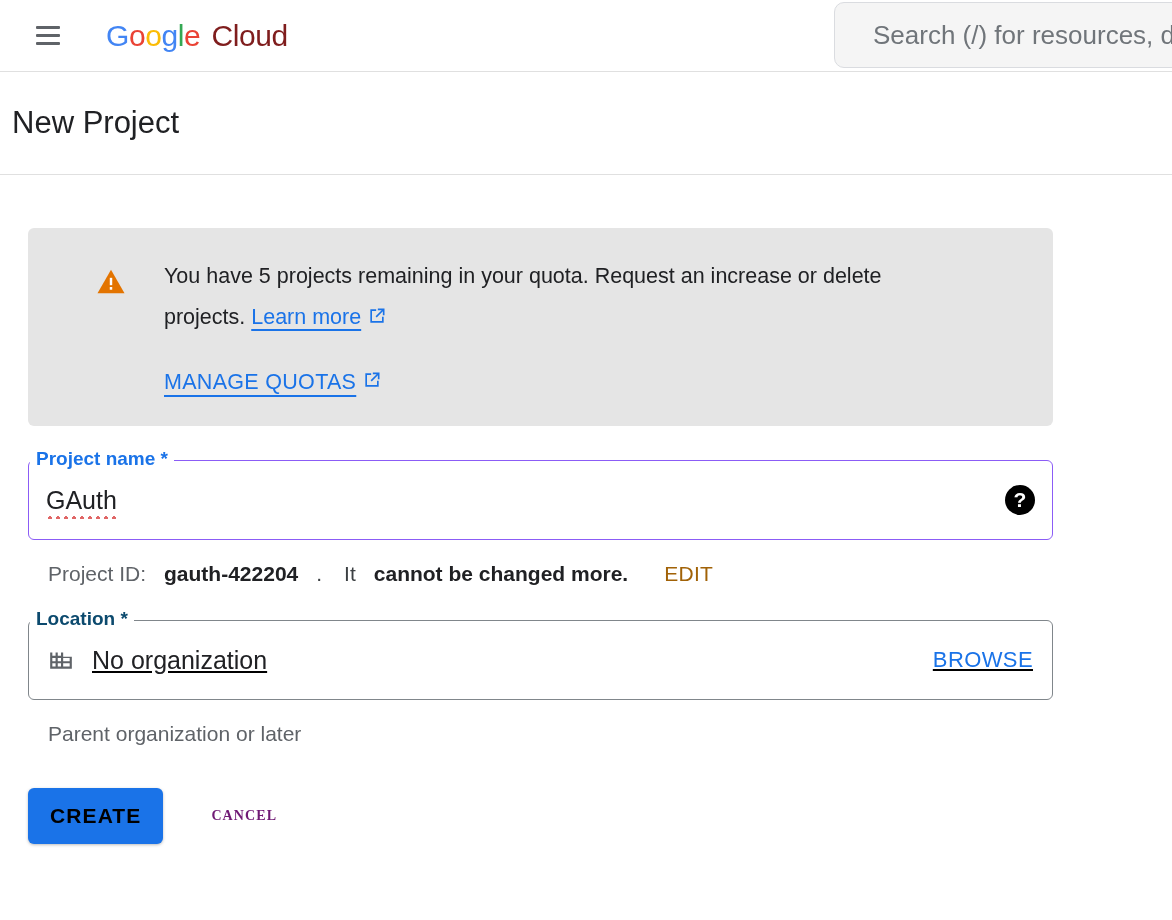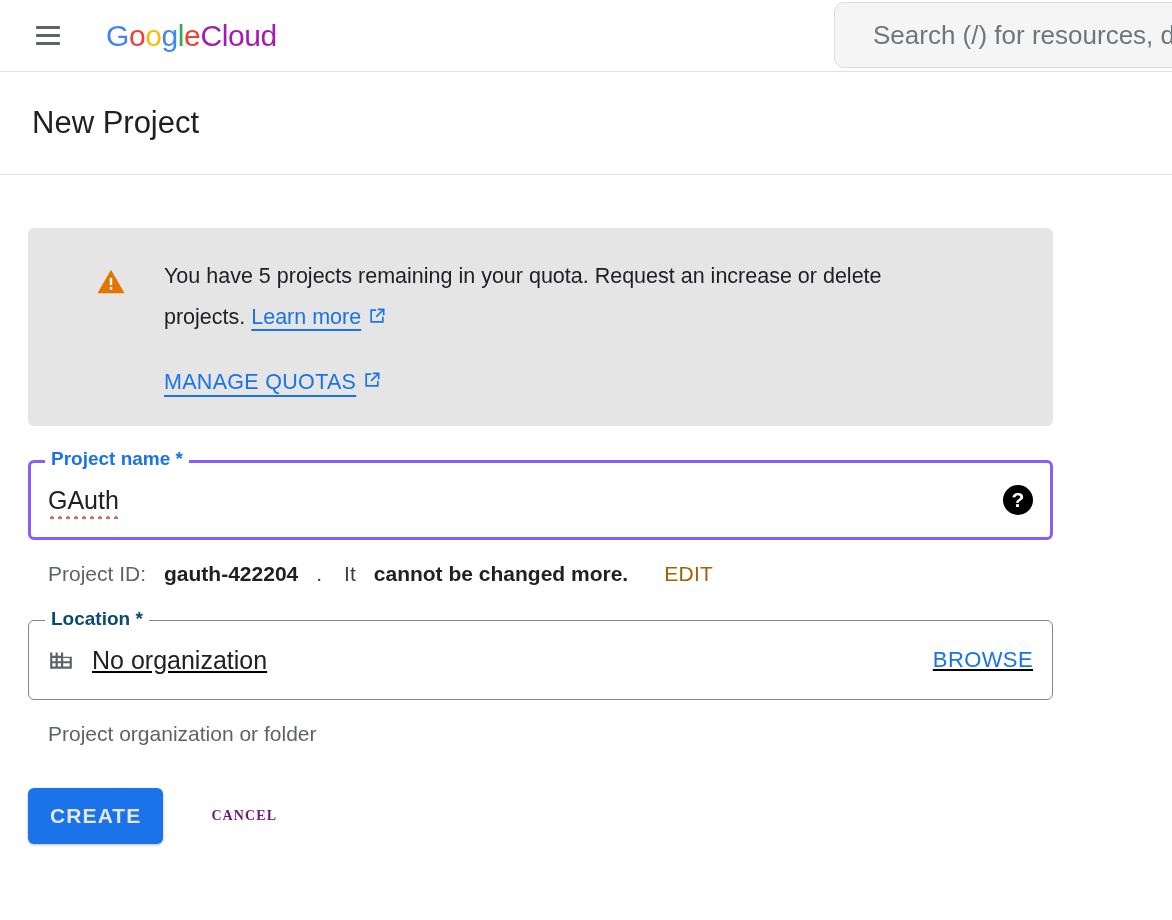--- a/index.html
+++ b/index.html
@@ -48,21 +48,21 @@
     display: flex;
     align-items: baseline;
     cursor: pointer;
   }
   .brand .g1 { color: #4285F4; }
   .brand .o1 { color: #EA4335; }
   .brand .o2 { color: #FBBC05; }
   .brand .g2 { color: #4285F4; }
   .brand .l1 { color: #34A853; }
   .brand .e1 { color: #EA4335; }
-  .brand .cloud { color: #a21caf; font-weight: 400; }
+  .brand .cloud { color: #7f1d1d; margin-left: 11px; font-weight: 400; }
 
   .searchbox {
     position: absolute;
     left: 834px;
     top: 2px;
     width: 420px;
     height: 66px;
     background: #f5f5f5;
     border: 1px solid #dadce0;
     border-radius: 10px;
@@ -81,21 +81,21 @@
     width: 100%;
   }
   .searchbox input::placeholder { color: #70757a; opacity: 1; }
 
   
   .titlebar {
     height: 103px;
     border-bottom: 1px solid #e0e0e0;
     display: flex;
     align-items: center;
-    padding-left: 32px;
+    padding-left: 12px;
   }
   .titlebar h1 {
     font-size: 31px;
     font-weight: 400;
     color: #202124;
     letter-spacing: 0;
   }
 
   
   .content { padding: 53px 0 0 28px; }
@@ -155,34 +155,34 @@
   }
   .field .box {
     position: relative;
     height: 80px;
     border-radius: 6px;
     display: flex;
     align-items: center;
     background: #fff;
   }
   .field.focused .box {
-    border: 3px solid #8b5cf6;
+    border: 1px solid #8b5cf6;
     padding-left: 17px;
     padding-right: 17px;
   }
   .field.plain .box {
     border: 1px solid #80868b;
     padding-left: 19px;
     padding-right: 19px;
     text-decoration: underline;
   }
   .legend {
     position: absolute;
     top: -12px;
-    left: 17px;
+    left: 2px;
     background: #fff;
     padding: 0 6px;
     font-size: 19px;
     line-height: 22px;
     white-space: nowrap;
     z-index: 2;
   }
   .field.focused .legend { color: #1a73e8; font-weight: 600; }
   .field.plain .legend { color: #0c4a6e; font-weight: 600; }
   .spellwrap {
@@ -252,21 +252,21 @@
   }
 
   
   .actions {
     display: flex;
     align-items: center;
     margin-top: 42px;
   }
   .btn-primary {
     background: #1a73e8;
-    color: #e5e5e5;
+    color: #000000;
     border: none;
     border-radius: 6px;
     padding: 0 22px;
     height: 56px;
     font-family: "Liberation Sans", sans-serif;
     font-size: 21px;
     font-weight: 600;
     letter-spacing: 1.1px;
     cursor: pointer;
     box-shadow: 0 1px 3px rgba(60,64,67,0.35);
@@ -370,20 +370,20 @@
       <span class="org-icon">
         <svg width="26" height="26" viewBox="0 0 24 24" aria-hidden="true">
           <path d="M2 21V6h12v4h8v11H2zM4 19h3v-3H4v3zm0-5h3v-3H4v3zm0-5h3V6H4v3zm5 10h3v-3H9v3zm0-5h3v-3H9v3zm0-5h3V6H9v3zm5 10h6v-3h-6v3zm0-5h6v-3h-6v3z" fill="#5f6368"></path>
         </svg>
       </span>
       <span class="org-value">No organization</span>
       <span class="browse">BROWSE</span>
     </div>
   </div>
 
-  <div class="sub-hint">Project organization or folder</div>
+  <div class="sub-hint">Parent organization or later</div>
 
   <div class="actions">
     <button class="btn-primary">CREATE</button>
     <button class="btn-text">CANCEL</button>
   </div>
 
 </div>
 
 </body></html>

